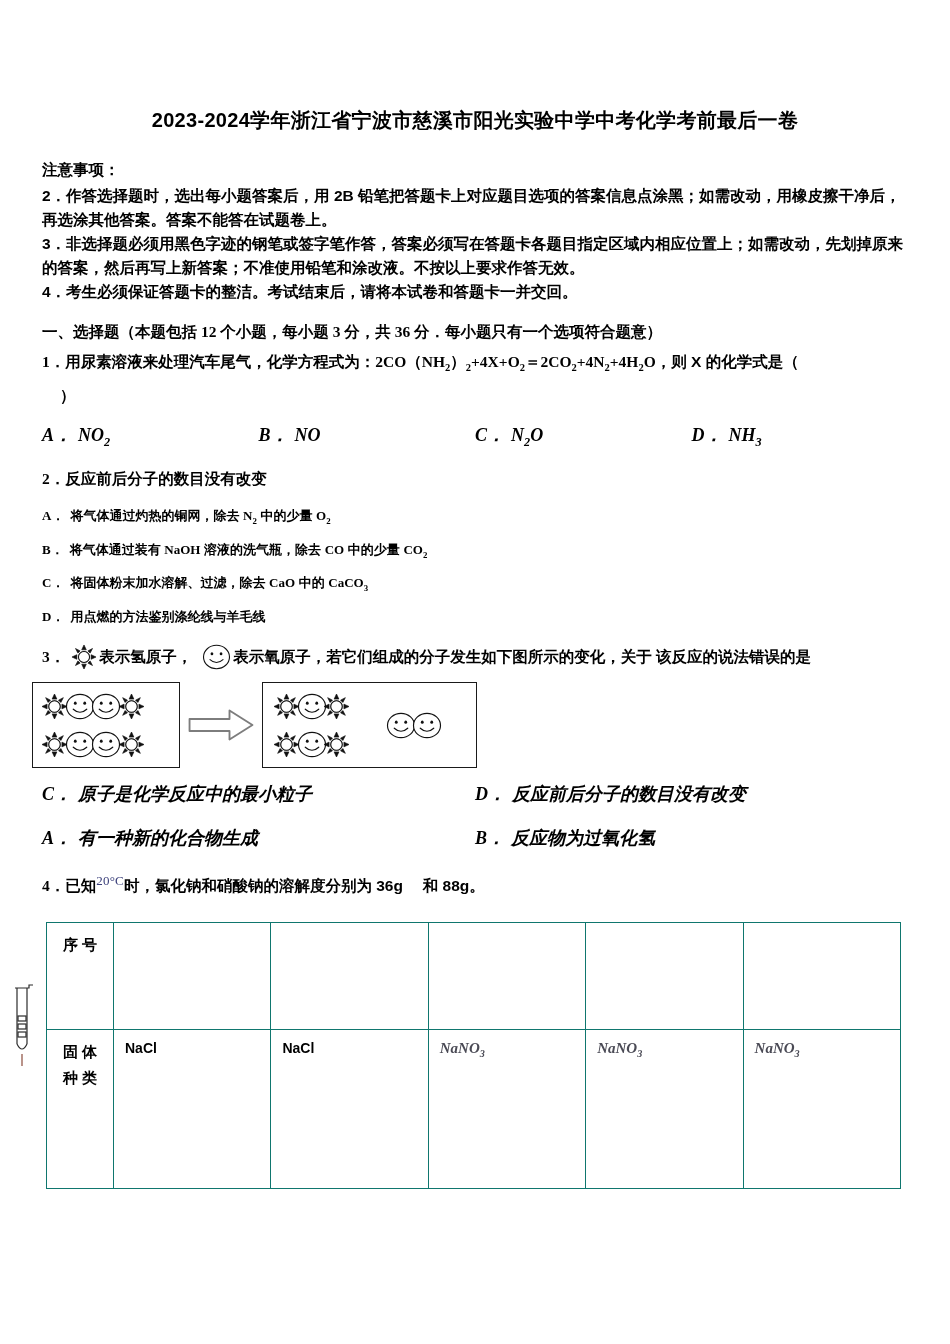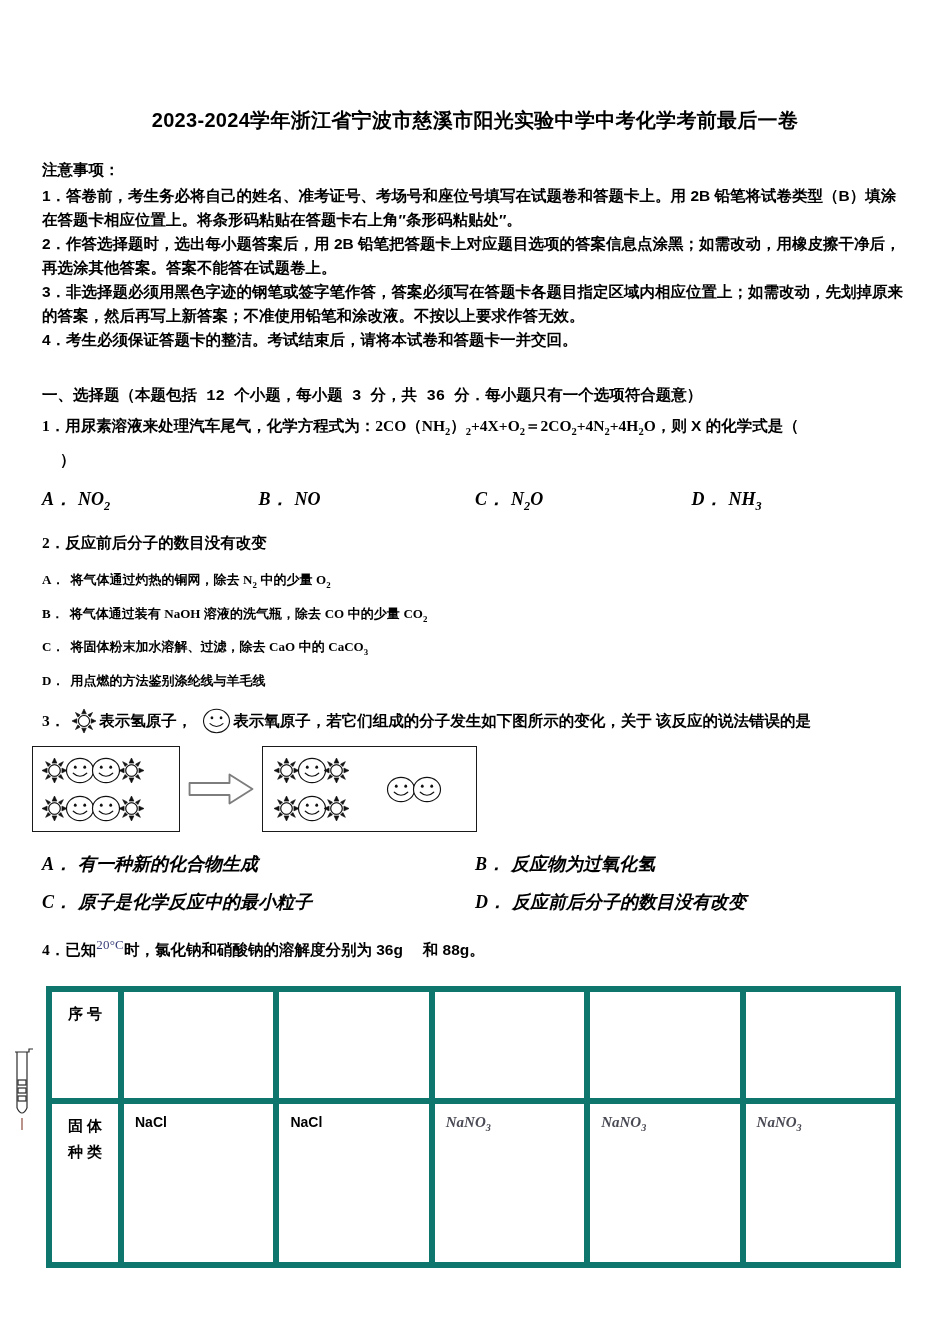--- a/index.html
+++ b/index.html
@@ -46,24 +46,24 @@
   .notice-heading {
     margin: 0 0 2px 0;
   }
   .notice-item {
     margin: 0;
     text-indent: 0;
   }
 
   
   .section-heading {
-    margin-top: 32px;
+    margin-top: 16px;
     font-size: 15.5px;
     font-weight: bold;
-    font-family: Liberation Mono, monospace;
+    font-family: Liberation Serif, serif;
     line-height: 1.6;
   }
 
   
   .q {
     font-size: 15.5px;
     font-weight: bold;
     font-family: "Liberation Sans", "DejaVu Sans", sans-serif;
     line-height: 1.7;
     margin-top: 4px;
@@ -165,21 +165,21 @@
     margin-top: 22px;
     position: relative;
   }
   table.data-table {
     border-collapse: collapse;
     width: 855px;
     margin-left: 4px;
     table-layout: fixed;
   }
   table.data-table td {
-    border: 6px solid #0f766e;
+    border: 1px solid #0f766e;
     vertical-align: top;
     padding: 9px 11px;
     font-size: 15px;
     font-weight: bold;
     font-family: "Liberation Sans", "DejaVu Sans", sans-serif;
   }
   td.hdr-cell {
     width: 44px;
     text-align: center;
     line-height: 1.75;
@@ -255,21 +255,20 @@
     </symbol>
   </defs>
 </svg>
 
 <div class="page">
 
   <div class="doc-title">2023-2024学年浙江省宁波市慈溪市阳光实验中学中考化学考前最后一卷</div>
 
   <div class="notice">
     <p class="notice-heading">注意事项：</p>
-    <p class="notice-item">1．答卷前，考生务必将自己的姓名、准考证号、考场号和座位号填写在试题卷和答题卡上。用 2B 铅笔将试卷类型（B）填涂在答题卡相应位置上。将条形码粘贴在答题卡右上角″条形码粘贴处″。</p>
     <p class="notice-item">2．作答选择题时，选出每小题答案后，用 2B 铅笔把答题卡上对应题目选项的答案信息点涂黑；如需改动，用橡皮擦干净后，再选涂其他答案。答案不能答在试题卷上。</p>
     <p class="notice-item">3．非选择题必须用黑色字迹的钢笔或签字笔作答，答案必须写在答题卡各题目指定区域内相应位置上；如需改动，先划掉原来的答案，然后再写上新答案；不准使用铅笔和涂改液。不按以上要求作答无效。</p>
     <p class="notice-item">4．考生必须保证答题卡的整洁。考试结束后，请将本试卷和答题卡一并交回。</p>
   </div>
 
   <div class="section-heading">一、选择题（本题包括 12 个小题，每小题 3 分，共 36 分．每小题只有一个选项符合题意）</div>
 
   <div class="q">
     <span class="q-num">1．</span><span>用尿素溶液来处理汽车尾气，化学方程式为：</span><span class="chem">2CO（NH<sub>2</sub>）<sub>2</sub>+4X+O<sub>2</sub>＝2CO<sub>2</sub>+4N<sub>2</sub>+4H<sub>2</sub>O</span><span>，则 X 的化学式是（</span>
   </div>
@@ -392,34 +391,34 @@
               <use href="#sym-oxygen"></use>
             </svg>
           <svg width="30" height="27" style="margin-left:-4px">
               <use href="#sym-oxygen"></use>
             </svg>
         </div>
       </div>
     </div>
   </div>
 
+  <div class="opt-row inline2">
+    <div class="opt">
+      <span class="opt-label">C．</span><span>原子是化学反应中的最小粒子</span>
+    </div>
+    <div class="opt">
+      <span class="opt-label">D．</span><span>反应前后分子的数目没有改变</span>
+    </div>
+  </div>
   <div class="opt-row inline2" style="margin-top:20px">
     <div class="opt">
       <span class="opt-label">A．</span><span>有一种新的化合物生成</span>
     </div>
     <div class="opt">
       <span class="opt-label">B．</span><span>反应物为过氧化氢</span>
-    </div>
-  </div>
-  <div class="opt-row inline2">
-    <div class="opt">
-      <span class="opt-label">C．</span><span>原子是化学反应中的最小粒子</span>
-    </div>
-    <div class="opt">
-      <span class="opt-label">D．</span><span>反应前后分子的数目没有改变</span>
     </div>
   </div>
 
   <div class="q" style="margin-top:20px">
     <span class="q-num">4．</span><span>已知</span><span class="temp-inline">20°C</span><span>时，氯化钠和硝酸钠的溶解度分别为 36g　 和 88g。</span>
   </div>
 
   <div class="tbl-wrap">
     <svg class="burette" width="26" height="110">
         <use href="#sym-burette"></use>

